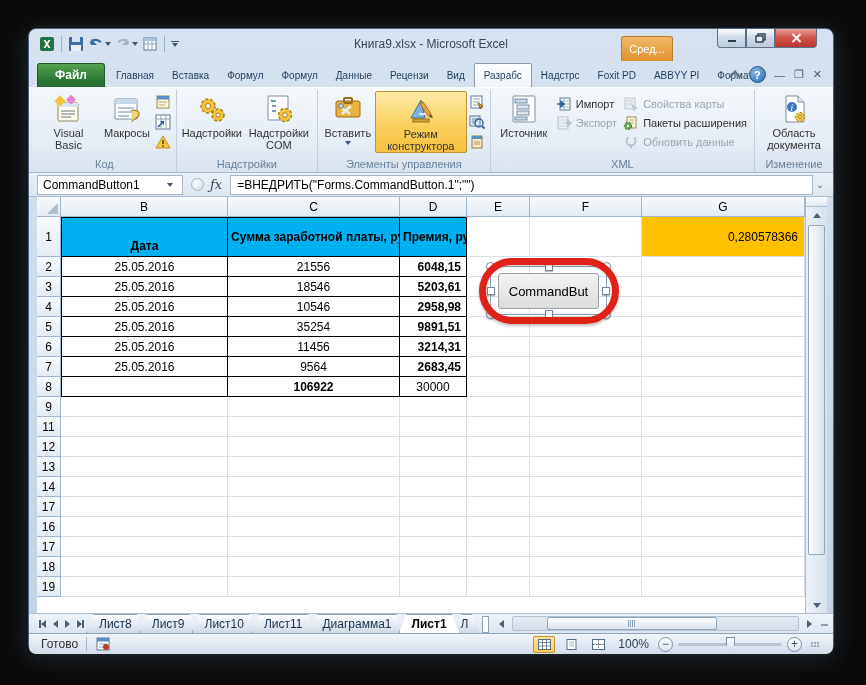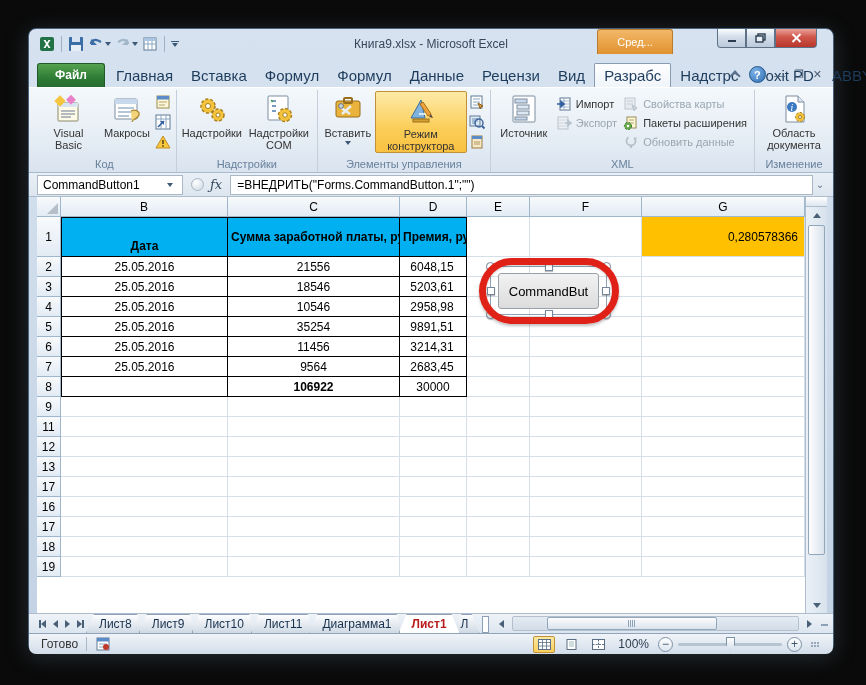--- a/index.html
+++ b/index.html
@@ -10,35 +10,35 @@
     background:linear-gradient(#d6e2ef,#c2d2e4); border:1px solid #49617b; border-radius:8px;
     box-shadow:0 4px 22px rgba(120,150,180,.25); }
 
   
   .titlebar { height:30px; position:relative; display:flex; align-items:center; }
   .qat { display:flex; align-items:center; gap:4px; padding-left:10px; z-index:2; }
   .qat .sep { width:1px; height:16px; background:#9fb1c3; margin:0 2px; }
   .qbtn { display:flex; align-items:center; gap:1px; }
   .caret { width:0; height:0; border-left:3px solid transparent; border-right:3px solid transparent; border-top:4px solid #3c5a78; }
   .title { position:absolute; left:0; right:0; text-align:center; font-size:12px; color:#39465a; }
-  .ctx-label { position:absolute; right:160px; top:0; width:76px; height:25px;
+  .ctx-label { position:absolute; right:160px; top:7px; width:52px; height:25px;
     background:linear-gradient(#f2b869,#e1922e); border:1px solid #b97c2c; border-bottom:none;
     border-radius:3px 3px 0 0; color:#fff; font-size:11px; text-align:center; line-height:24px; }
   .winbtns { position:absolute; right:16px; top:0; display:flex; z-index:3; }
   .winbtn { width:29px; height:19px; border:1px solid #5e7187; border-top:none;
     background:linear-gradient(#fbfdfe,#d2dde9 45%,#bccadb); display:flex; align-items:center; justify-content:center; }
   .winbtn:first-child { border-radius:0 0 0 4px; }
   .winbtn.close { width:42px; background:linear-gradient(#e9a199,#d0564a 45%,#b8362c); border-radius:0 0 4px 0; }
 
   
   .tabrow { height:28px; display:flex; align-items:flex-end; padding:0 0 0 8px; position:relative; }
   .file-tab { height:24px; padding:0 17px; margin-right:2px; background:linear-gradient(#55a24f,#2e7d36 60%,#266c2f);
     border:1px solid #1f5a28; border-bottom:none; border-radius:3px 3px 0 0; color:#fff; font-size:12px;
     font-weight:bold; line-height:23px; }
-  .rtab { height:23px; line-height:23px; padding:0 9px; font-size:15px; color:#1e3c5c; white-space:nowrap; }
+  .rtab { height:23px; line-height:23px; padding:0 9px; font-size:10px; color:#1e3c5c; white-space:nowrap; }
   .rtab.active { background:linear-gradient(#fdfeff,#f0f5fa); border:1px solid #8a9cb2; border-bottom:none;
     border-radius:2px 2px 0 0; height:24px; }
   .ribbon-right { position:absolute; right:10px; bottom:4px; display:flex; gap:8px; align-items:center; }
   .chev-up { width:12px; height:8px; position:relative; }
   .chev-up:before { content:""; position:absolute; left:2px; top:1px; width:6px; height:6px;
     border-left:2px solid #5c7590; border-top:2px solid #5c7590; transform:rotate(45deg); }
   .helpbtn { width:17px; height:17px; border-radius:50%; background:radial-gradient(circle at 35% 30%,#7fb3e8,#2f6fb2);
     color:#fff; font-size:11px; font-weight:bold; text-align:center; line-height:17px; border:1px solid #25578c; }
   .wb-ctrl { font-size:11px; color:#4a5d72; letter-spacing:1px; }
 
@@ -79,21 +79,21 @@
     border-bottom:1px solid #9eb6ce; font-size:11px; color:#39536f; text-align:center; padding:0; }
   .corner { position:relative; }
   .corner:after { content:""; position:absolute; right:2px; bottom:2px; width:0; height:0;
     border-left:11px solid transparent; border-bottom:11px solid #b4bfca; }
   .gl { border-right:1px solid #d6dee8; border-bottom:1px solid #d6dee8; }
   .blue { background:#00b0f0; color:#fff; font-weight:bold; text-align:center;
     border-top:1px solid #000; border-right:1px solid #000; border-bottom:1px solid #000; line-height:13px; }
   .bleft { border-left:1px solid #000; }
   .vbot { vertical-align:bottom; padding-bottom:3px !important; }
   .dcell { border-right:1px solid #000; border-bottom:1px solid #000; text-align:center; }
-  .dr { text-align:center; padding-right:5px !important; }
+  .dr { text-align:right; padding-right:5px !important;font-weight:bold; }
   .bold { font-weight:bold; }
   .orange { background:#ffc000; text-align:right; padding-right:6px !important; }
 
   
   .vscroll { position:absolute; left:768px; top:0; width:22px; height:416px;
     background:linear-gradient(90deg,#eaf0f6,#d8e2ec); border-left:1px solid #aebdcc; }
   .vs-split { height:10px; border-bottom:1px solid #aebdcc; background:linear-gradient(#fff,#dde6ef); }
   .vs-btn { height:16px; display:flex; align-items:center; justify-content:center; }
   .vs-thumb { position:absolute; left:2px; right:2px; top:28px; height:330px;
     background:linear-gradient(90deg,#fdfdfe,#d9e2ec); border:1px solid #93a7bb; border-radius:2px; }
@@ -118,21 +118,21 @@
 
   
   .sheetbar { height:20px; display:flex; align-items:stretch; background:linear-gradient(#eef3f8,#dce5ef);
     border-top:1px solid #aebdcc; padding-left:8px; overflow:hidden; }
   .nav { display:flex; align-items:center; gap:7px; padding:0 8px 0 2px; }
   .navb { display:flex; align-items:center; }
   .bar { width:2px; height:8px; background:#4a6076; }
   .stab { position:relative; padding:0 12px; font-size:12px; color:#17304d; line-height:19px;
     background:linear-gradient(#fcfdfe,#cfd9e4); border:1px solid #8ea0b5; border-bottom:none; margin-left:-6px;
     clip-path:polygon(8px 0, calc(100% - 8px) 0, 100% 100%, 0 100%); }
-  .stab.active { background:#fff; font-weight:bold; z-index:2; color:#b91c1c; }
+  .stab.active { background:#fff; font-weight:bold; z-index:2; color:#000000; }
   .stab.clip { width:26px; padding:0 6px; }
   .tab-split { width:7px; background:#fff; border:1px solid #8ea0b5; margin:2px 3px 0 2px; }
   .hscroll { display:flex; align-items:center; flex:1; gap:2px; padding:0 2px; }
   .hs-btn { width:16px; height:16px; display:flex; align-items:center; justify-content:center; }
   .hs-track { flex:1; height:15px; background:linear-gradient(#e4ebf2,#d3dde8); border:1px solid #b3c1cf; position:relative; border-radius:2px; }
   .hs-thumb { position:absolute; left:34px; width:170px; top:0; bottom:0; background:linear-gradient(#fdfdfe,#d9e2ec);
     border:1px solid #93a7bb; border-radius:2px; display:flex; align-items:center; justify-content:center; gap:1px; }
   .grip { width:1px; height:7px; background:#8fa3b7; }
 
   
@@ -574,20 +574,29 @@
       <tr style="height:20px">
             <td class="rhd">13</td>
             <td class="gl"></td>
             <td class="gl"></td>
             <td class="gl"></td>
             <td class="gl"></td>
             <td class="gl"></td>
             <td class="gl"></td>
           </tr>
       <tr style="height:20px">
+            <td class="rhd">14</td>
+            <td class="gl"></td>
+            <td class="gl"></td>
+            <td class="gl"></td>
+            <td class="gl"></td>
+            <td class="gl"></td>
+            <td class="gl"></td>
+          </tr>
+      <tr style="height:20px">
             <td class="rhd">17</td>
             <td class="gl"></td>
             <td class="gl"></td>
             <td class="gl"></td>
             <td class="gl"></td>
             <td class="gl"></td>
             <td class="gl"></td>
           </tr>
       <tr style="height:20px">
             <td class="rhd">16</td>

